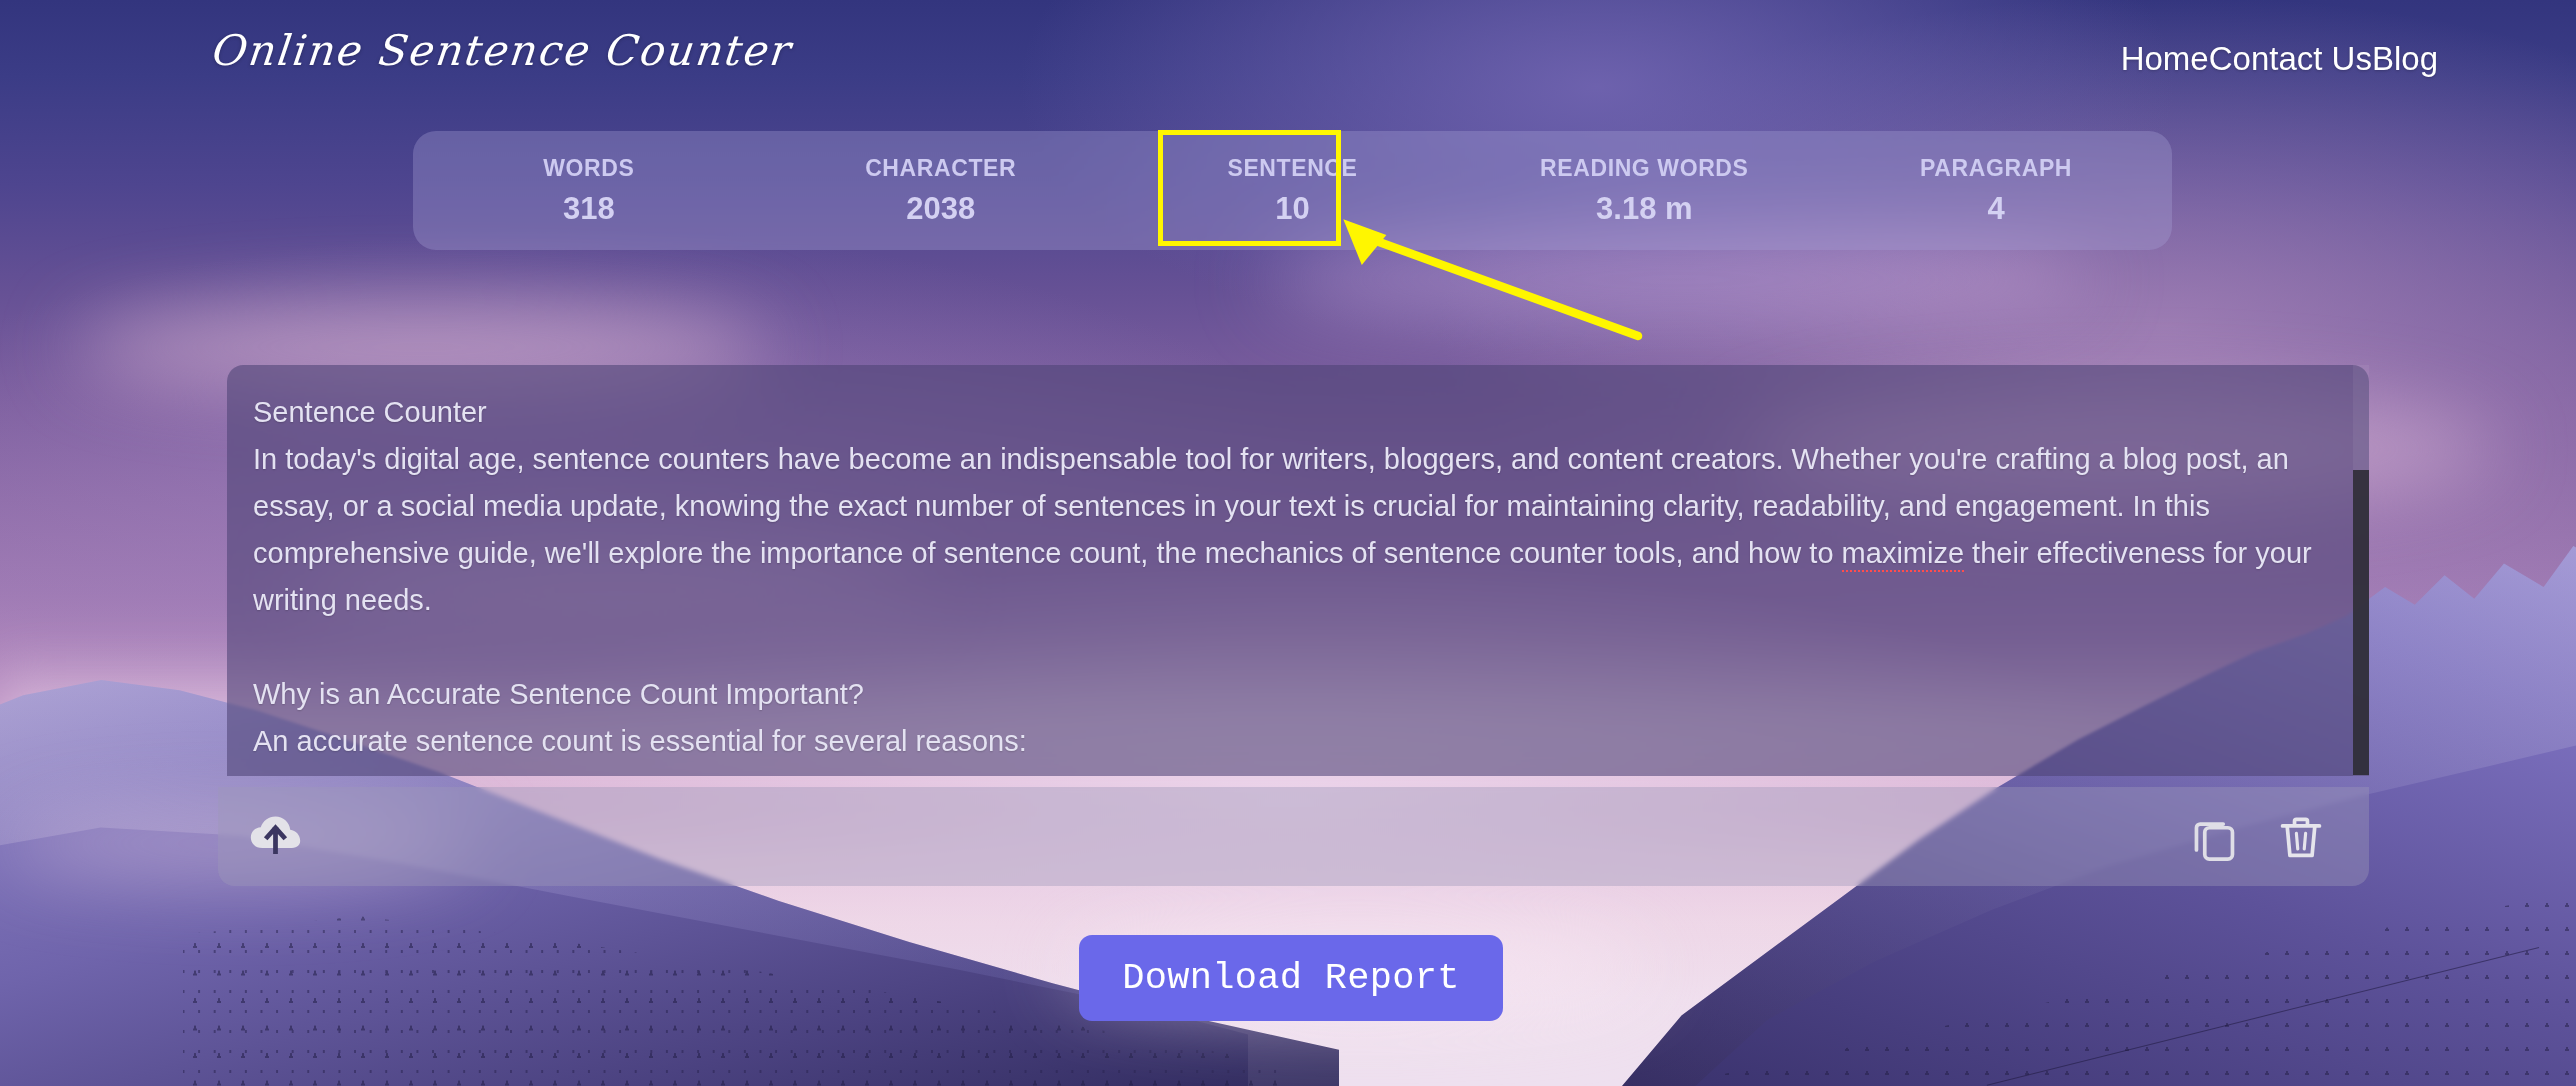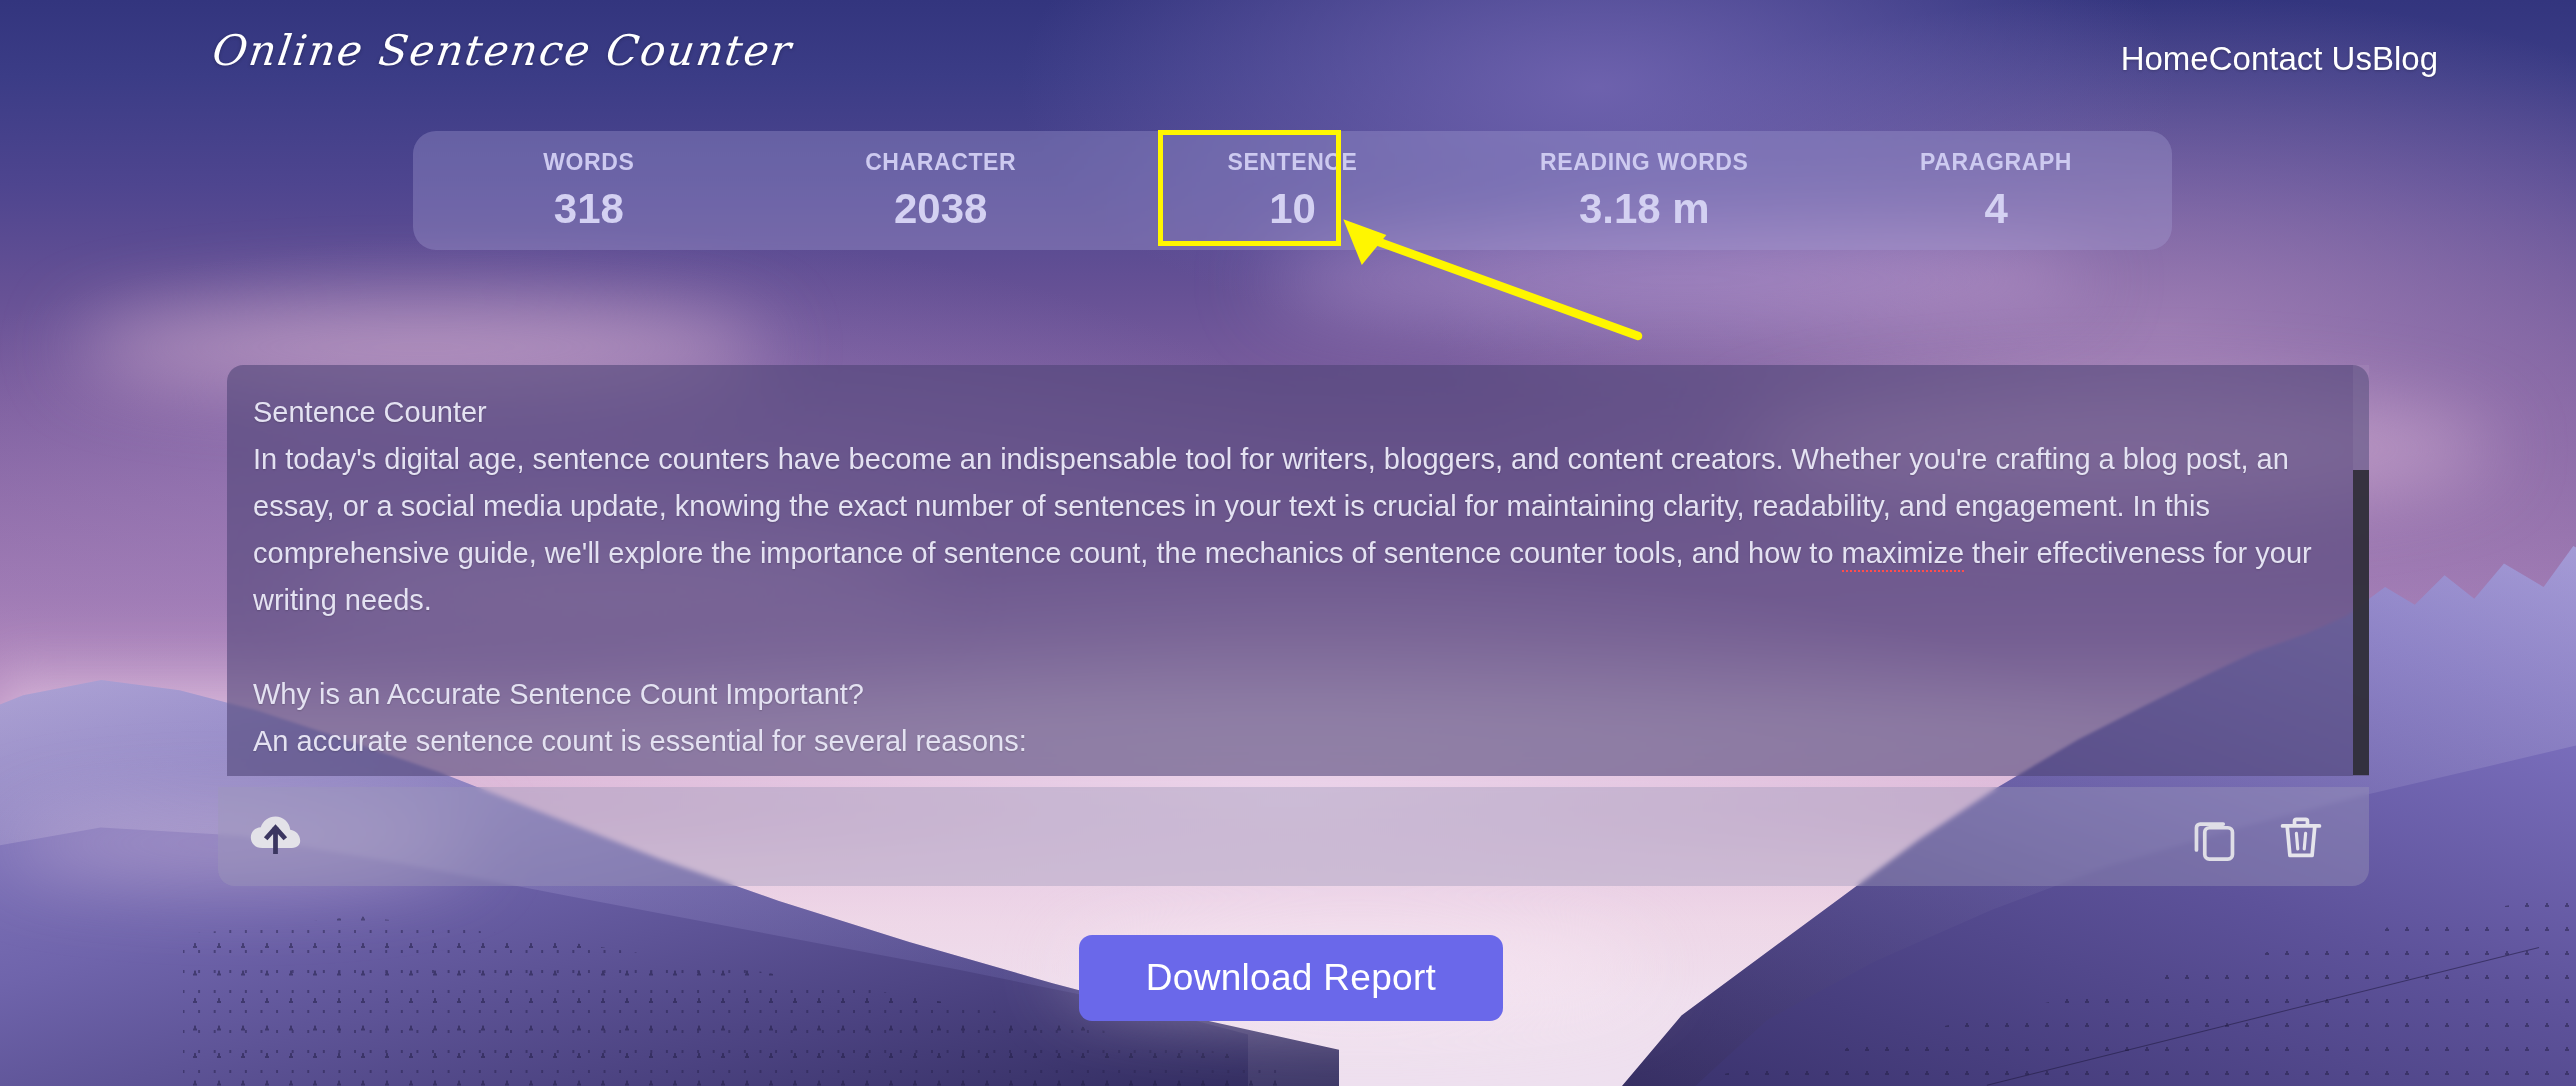--- a/index.html
+++ b/index.html
@@ -185,21 +185,21 @@
     color: #ccc9ef;
   }
   .stat-label {
     font-size: 23px;
     letter-spacing: 0.6px;
     line-height: 1;
     margin-bottom: 13.8px;
     color: #cdcaf0;
   }
   .stat-value {
-    font-size: 42px;
+    font-size: 31px;
     line-height: 1;
     color: #d4d1f2;
   }
 
   
   .annot-box {
     position: absolute;
     left: 1158px; top: 130px;
     width: 183px; height: 116px;
     border: 5.5px solid #fff600;
@@ -276,21 +276,21 @@
 
   
   .download-btn {
     position: absolute;
     left: 1079px; top: 935px;
     width: 424px; height: 86px;
     border: none;
     border-radius: 13px;
     background: #6a68ea;
     color: #ffffff;
-    font-family: Liberation Sans, sans-serif;
+    font-family: Liberation Mono, monospace;
     font-size: 37px;
     letter-spacing: 0.3px;
     cursor: pointer;
     z-index: 8;
   }
 </style>
 </head>
 <body>
 
 <div class="page">

